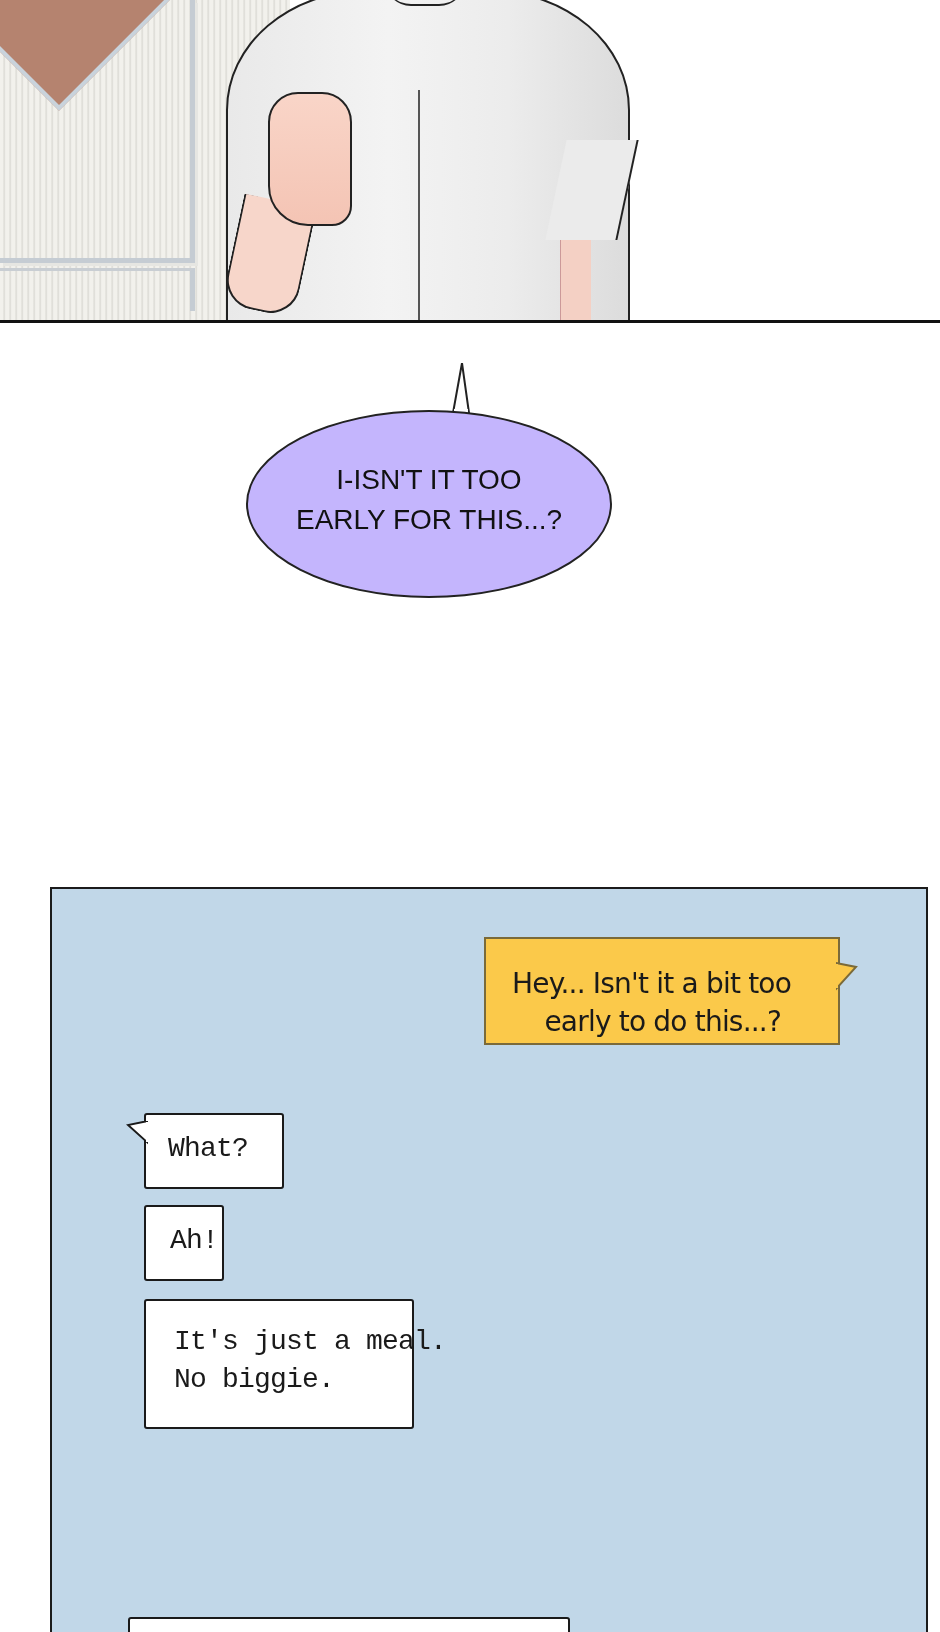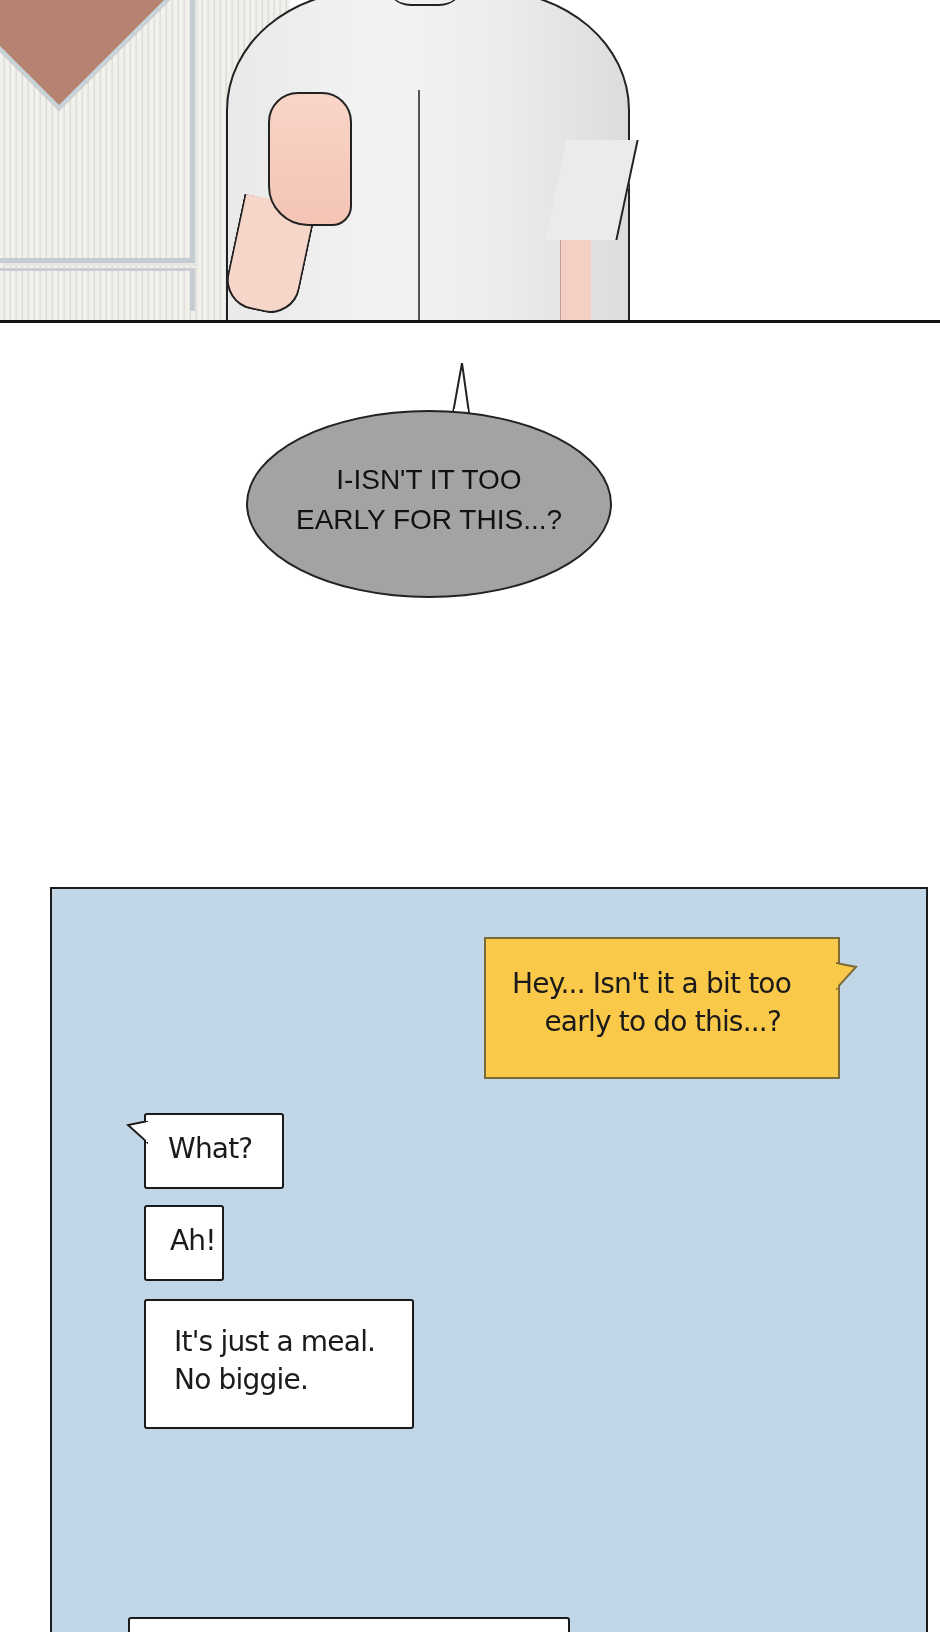--- a/index.html
+++ b/index.html
@@ -59,21 +59,21 @@
       position: absolute; left: 232px; top: 200px; width: 70px; height: 110px;
       background: #f7d6ca; border: 2px solid #222; border-top: none;
       border-radius: 0 0 30px 30px; transform: rotate(12deg);
     }
     .neck-line {
       position: absolute; left: 385px; top: -20px; width: 80px; height: 24px;
       border-bottom: 2px solid #222; border-radius: 0 0 40px 40px;
     }
     .speech-bubble {
       position: absolute; left: 246px; top: 410px; width: 366px; height: 188px;
-      border: 2px solid #222; border-radius: 50%; background: #a3a3a3;
+      border: 2px solid #222; border-radius: 50%; background: #c4b5fd;
       display: flex; align-items: center; justify-content: center; text-align: center;
       box-sizing: border-box;
     }
     .speech-tail {
       position: absolute; left: 451px; top: 363px; width: 24px; height: 50px;
     }
     .speech-text {
       font-family: "Liberation Sans", sans-serif; font-size: 28px; line-height: 40px;
       color: #111; letter-spacing: 0px; margin-top: -8px;
     }
@@ -84,21 +84,21 @@
     }
     .msg {
       position: absolute; box-sizing: border-box;
       font-family: "DejaVu Sans", sans-serif; color: #1a1a1a;
       font-size: 28px; line-height: 38px; letter-spacing: -0.8px;
     }
     .msg-sent {
       background: #fbc94a; border: 2px solid #7a6a3a;
     }
     .msg-recv {
-      background: #ffffff; border: 2px solid #1a1a1a; border-radius: 3px;
+      background: #ffffff; border: 2px solid #1a1a1a; border-radius: 3px; font-family: Liberation Mono, monospace;
     }
     .msg-text { display: block; white-space: pre; }
     .tail-right { position: absolute; right: -20px; top: 22px; }
     .tail-left { position: absolute; left: -20px; top: 6px; }
   </style>
 </head>
 <body>
 
 <div class="panel-top">
   <div class="wall">
@@ -120,21 +120,21 @@
   <polygon points="2,50 11,0 18,50" fill="#fff" stroke="#222" stroke-width="2"></polygon>
   <rect x="3" y="46" width="14" height="6" fill="#fff"></rect>
 </svg>
 <div class="speech-bubble">
   <span class="speech-text" style="white-space: pre;">I-ISN'T IT TOO
 EARLY FOR THIS...?</span>
 </div>
 
 <div class="chat-panel">
 
-  <div class="msg msg-sent" style="left: 432px; top: 48px; width: 356px; height: 142px; padding: 26px 12px 0 26px;">
+  <div class="msg msg-sent" style="left: 432px; top: 48px; width: 356px; height: 108px; padding: 26px 12px 0 26px;">
     <span class="msg-text">Hey... Isn't it a bit too
     early to do this...?</span>
     <svg class="tail-right" width="22" height="30" viewBox="0 0 22 30">
       <path d="M0,2 L20,6 L0,28 Z" fill="#fbc94a" stroke="#7a6a3a" stroke-width="2"></path>
       <rect x="-2" y="3" width="4" height="24" fill="#fbc94a"></rect>
     </svg>
   </div>
 
   <div class="msg msg-recv" style="left: 92px; top: 224px; width: 140px; height: 76px; padding: 15px 0 0 22px;">
     <span class="msg-text">What?</span>

